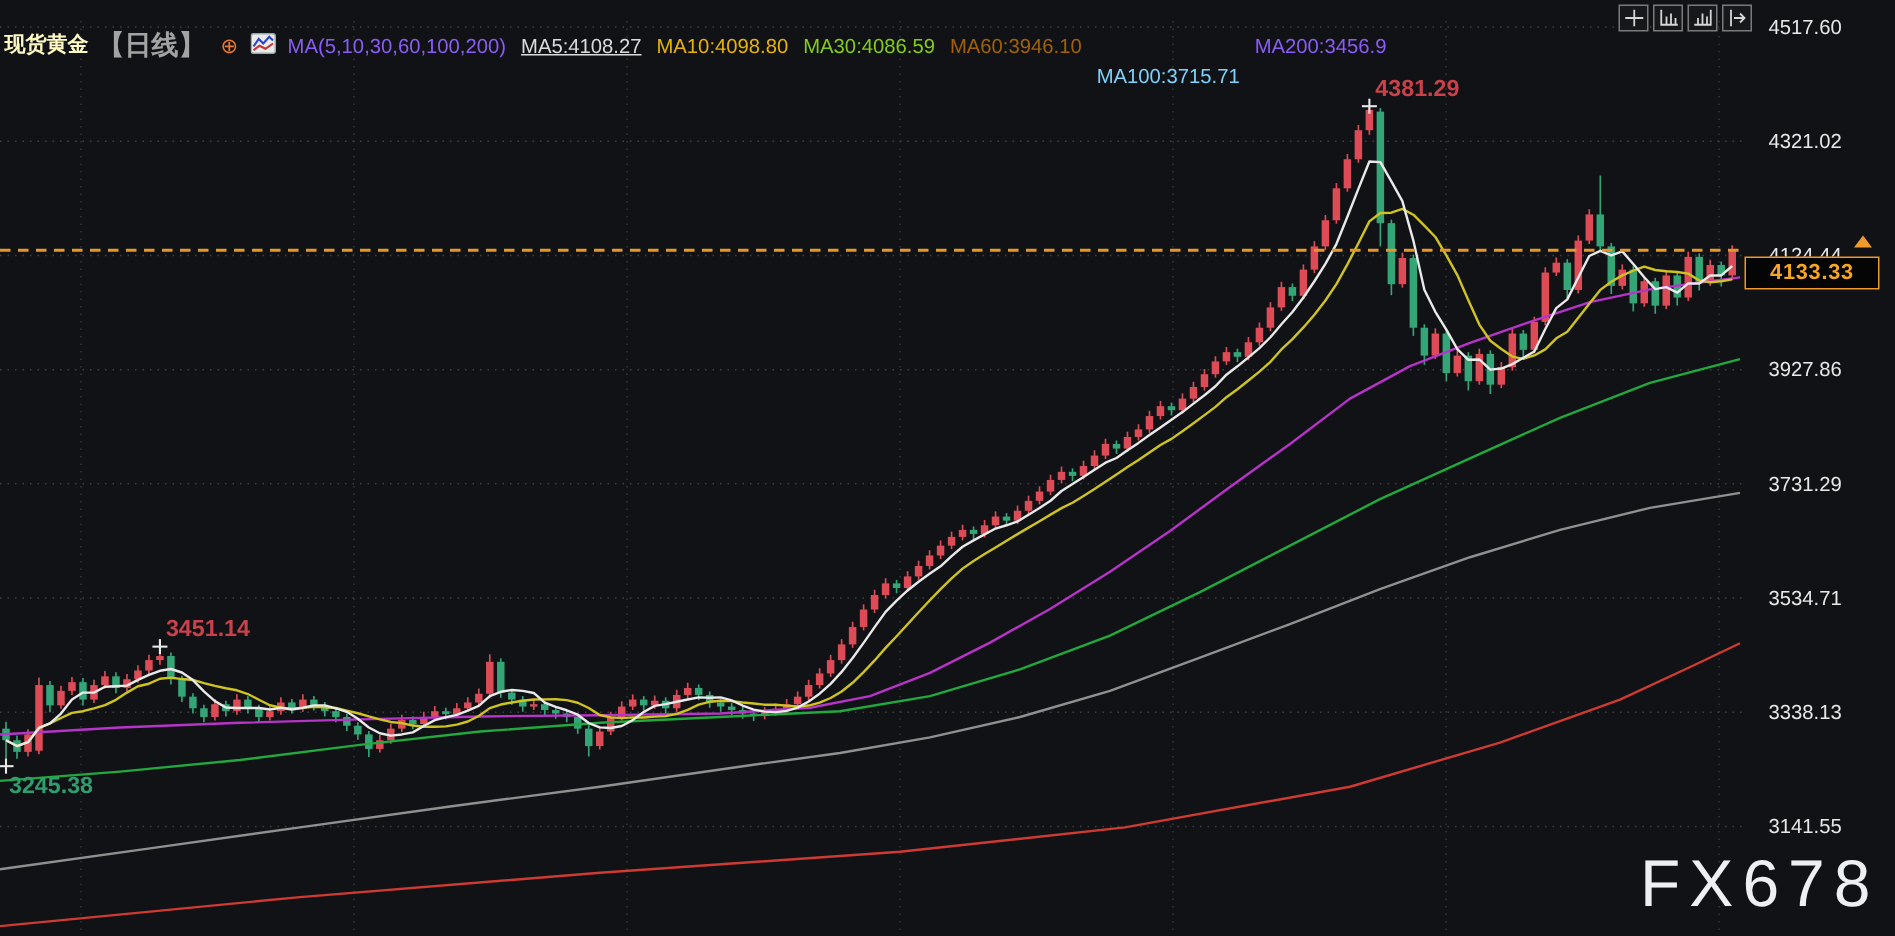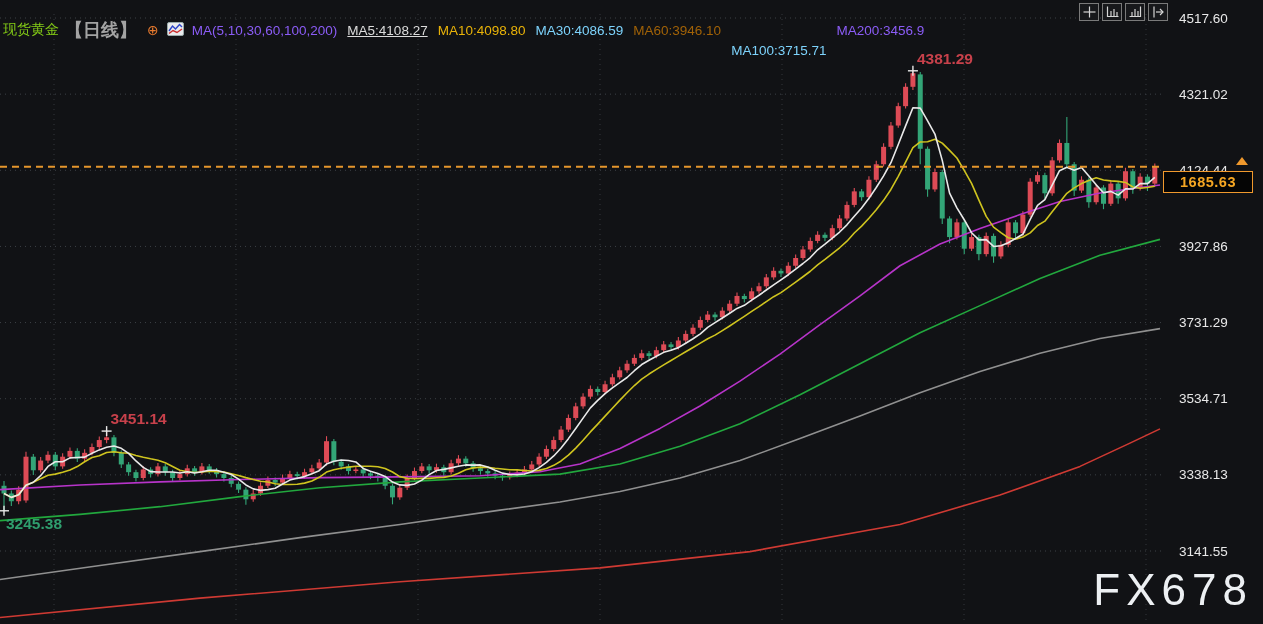--- a/index.html
+++ b/index.html
@@ -3,21 +3,21 @@
 <meta charset="utf-8">
 <style>
   html,body{margin:0;padding:0;background:#111215;}
   body{width:1263px;height:624px;position:relative;overflow:hidden;
        font-family:"Liberation Sans","DejaVu Sans",sans-serif;}
   #stage{position:absolute;inset:0;}
   svg#chart{position:absolute;left:0;top:0;}
   
   .header{position:absolute;left:3px;top:2px;display:flex;align-items:center;
           gap:10px;font-size:13.5px;z-index:5;white-space:nowrap;}
-  .sym{color:#84cc16;font-weight:normal;font-size:14px;}
+  .sym{color:#fef9c3;font-weight:bold;font-size:14px;}
   .period{color:#a3a3a3;font-weight:bold;font-size:18px;}
   .plus{color:#e87a2e;font-size:14px;line-height:1;}
   .magroup{color:#8b5cf6;}
   .ma-item{font-weight:500;}
   
   .toolbar{position:absolute;top:3px;right:95px;display:flex;gap:3px;z-index:6;}
   .tbtn{width:18px;height:16px;border:1px solid #7a7a7a;background:#17181b;
         display:flex;align-items:center;justify-content:center;cursor:pointer;}
   
   .pricebox{position:absolute;left:1163px;width:88px;height:20px;
@@ -412,21 +412,21 @@
     <span class="chart-icon">
       <svg width="17" height="14" viewBox="0 0 17 14">
         <rect x="0.5" y="0.5" width="16" height="13" rx="1.5" fill="#e9eaec" stroke="#9aa"></rect>
         <polyline points="2,9 5.5,4 8.5,7 12.5,2.5 15,5" fill="none" stroke="#2b43c8" stroke-width="1.4"></polyline>
         <polyline points="2,11.5 6,8.5 10,10.5 15,7" fill="none" stroke="#cc2f2f" stroke-width="1.4"></polyline>
       </svg>
     </span>
     <span class="magroup">MA(5,10,30,60,100,200)</span>
     <span class="ma-item" style="color: rgb(220, 220, 220); text-decoration: underline;">MA5:4108.27</span>
     <span class="ma-item" style="color: #eab308;">MA10:4098.80</span>
-    <span class="ma-item" style="color: #7dd3fc;">MA30:4086.59</span>
+    <span class="ma-item" style="color: #84cc16;">MA30:4086.59</span>
     <span class="ma-item" style="color: #a16207;">MA60:3946.10</span>
     <span class="ma-item" style="color: #7dd3fc; margin-top: 41px;">MA100:3715.71</span>
     <span class="ma-item" style="color: #8b5cf6;">MA200:3456.9</span>
   </div>
 
   <div class="toolbar">
     <div class="tbtn">
       <svg width="13" height="12" viewBox="0 0 13 12" fill="none" stroke="#d6d6d6" stroke-width="1.2">
         <line x1="6.5" y1="0.5" x2="6.5" y2="11.5"></line>
           <line x1="0.5" y1="6" x2="12.5" y2="6"></line>
@@ -450,17 +450,17 @@
     </div>
     <div class="tbtn">
       <svg width="13" height="12" viewBox="0 0 13 12" fill="none" stroke="#d6d6d6" stroke-width="1.2">
         <line x1="2" y1="0.5" x2="2" y2="11.5"></line>
           <line x1="4" y1="6" x2="11" y2="6"></line>
         <polyline points="8,3 11,6 8,9"></polyline>
       </svg>
     </div>
   </div>
 
-  <div class="pricebox" id="pricebox" style="top: 170.843px;">1685.63</div>
+  <div class="pricebox" id="pricebox" style="top: 170.843px;">4133.33</div>
   <div class="uparrow" id="uparrow" style="left: 1236px; top: 156.843px;"></div>
 
   <div class="watermark">FX678</div>
 </div>
 
 </body></html>

